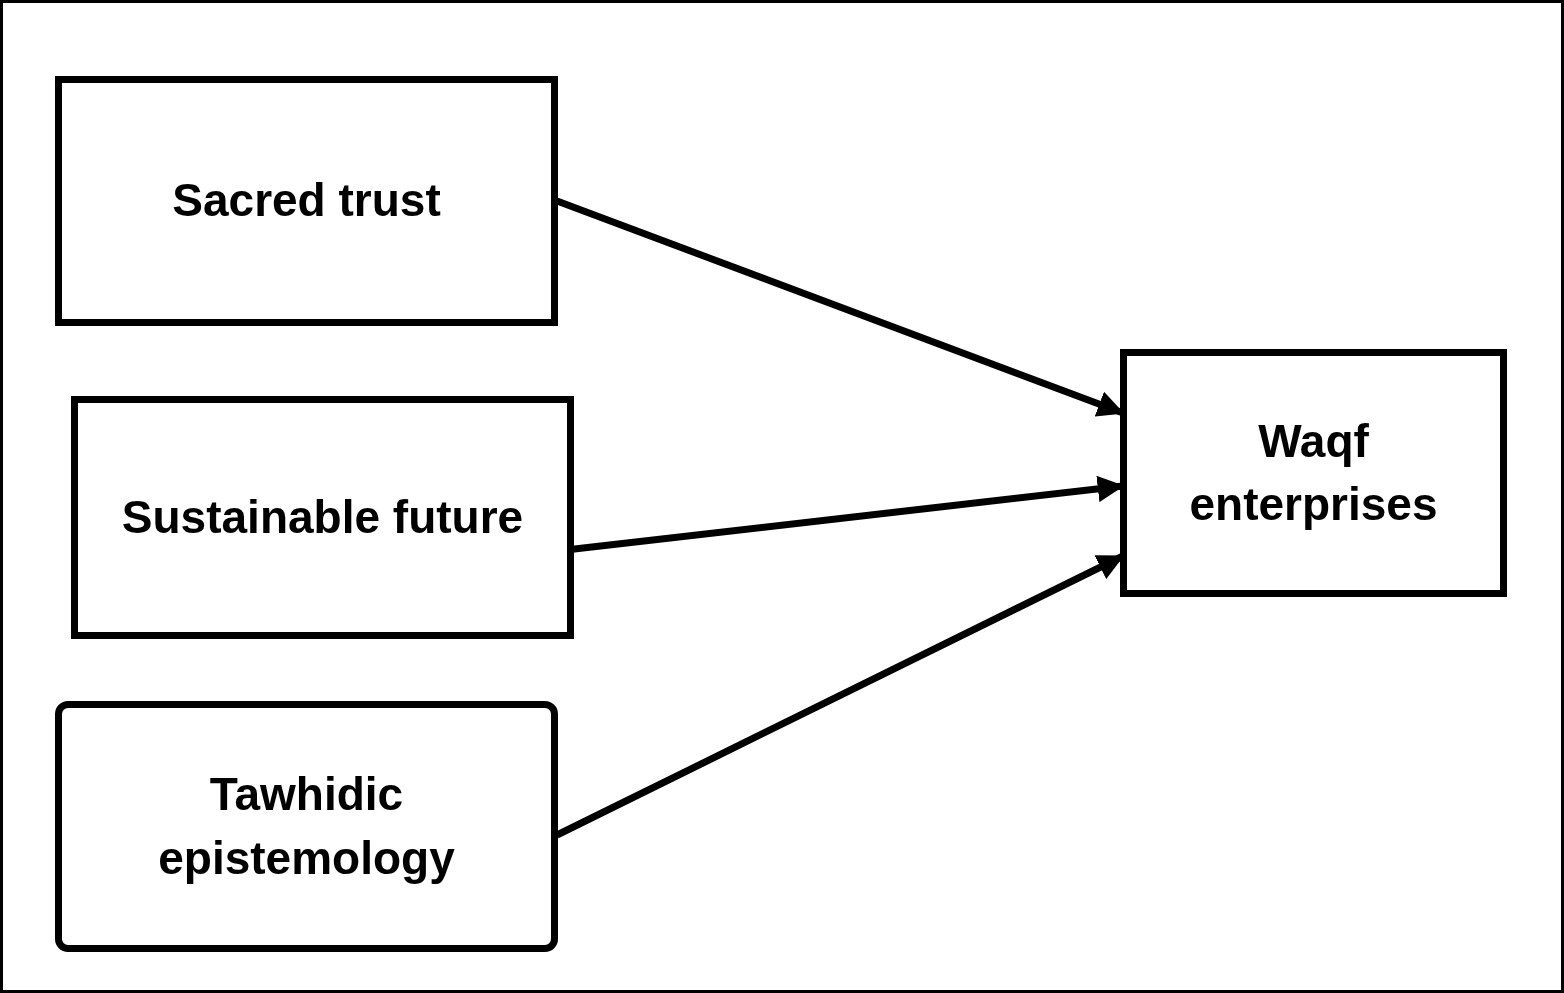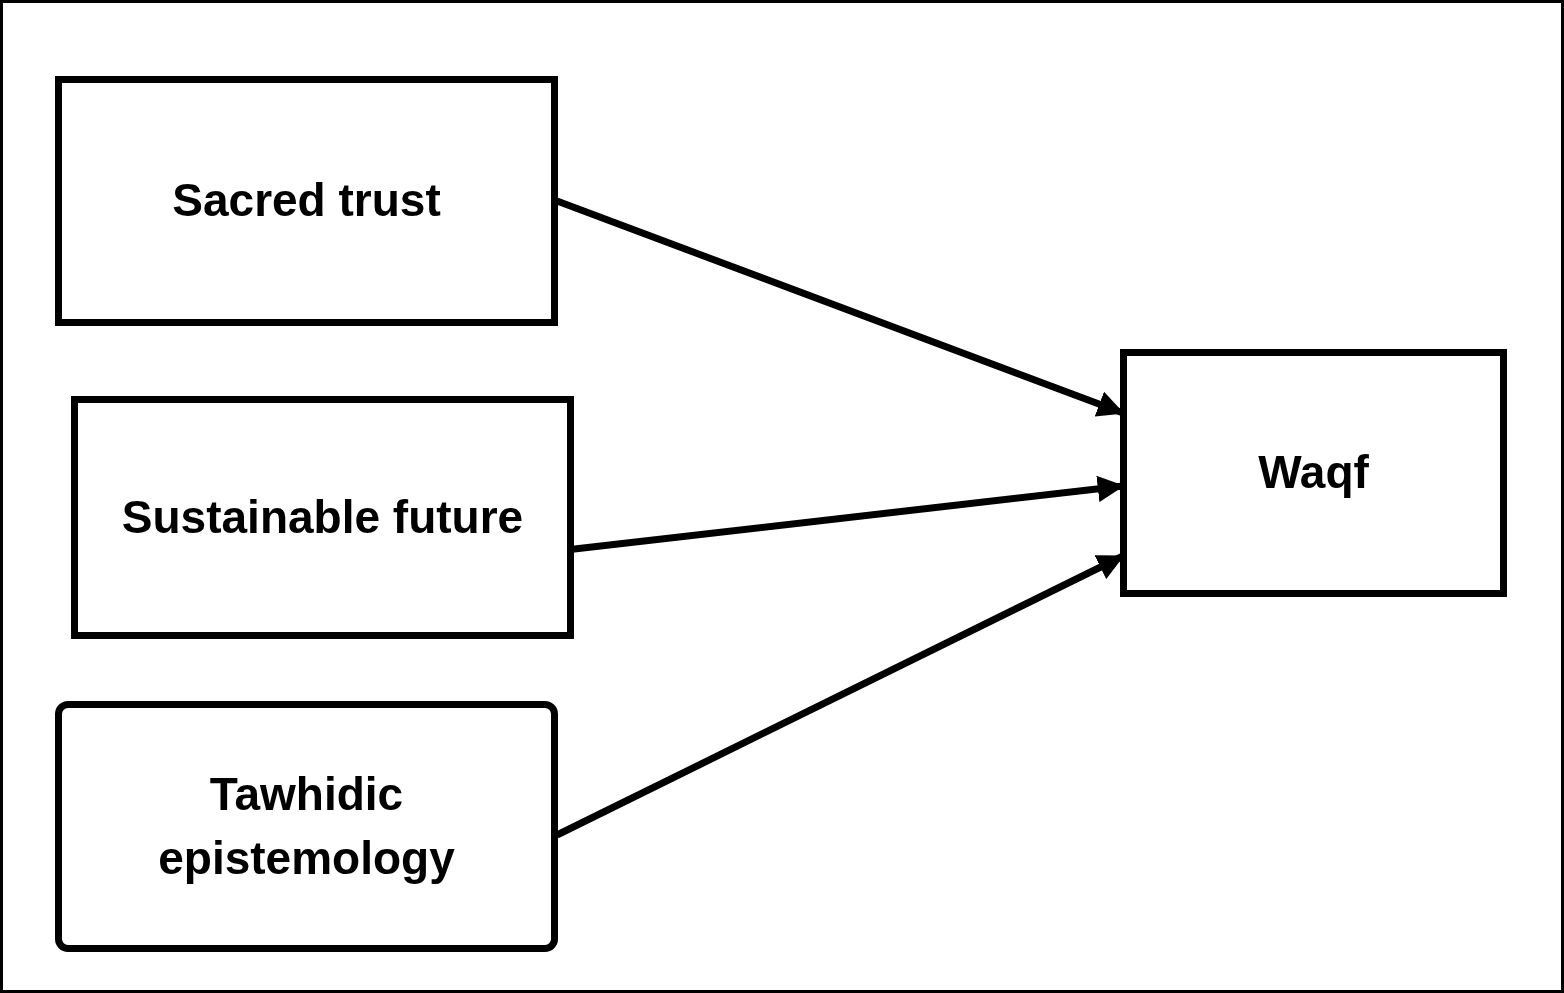--- a/index.html
+++ b/index.html
@@ -73,15 +73,16 @@
     <span class="line">Sustainable future</span>
   </div>
 
   <div class="node node-tawhidic">
     <span class="line">Tawhidic</span>
     <span class="line">epistemology</span>
   </div>
 
   <div class="node node-waqf">
     <span class="line">Waqf</span>
+    <span class="line">enterprises</span>
   </div>
 
 </div>
 
 </body></html>

